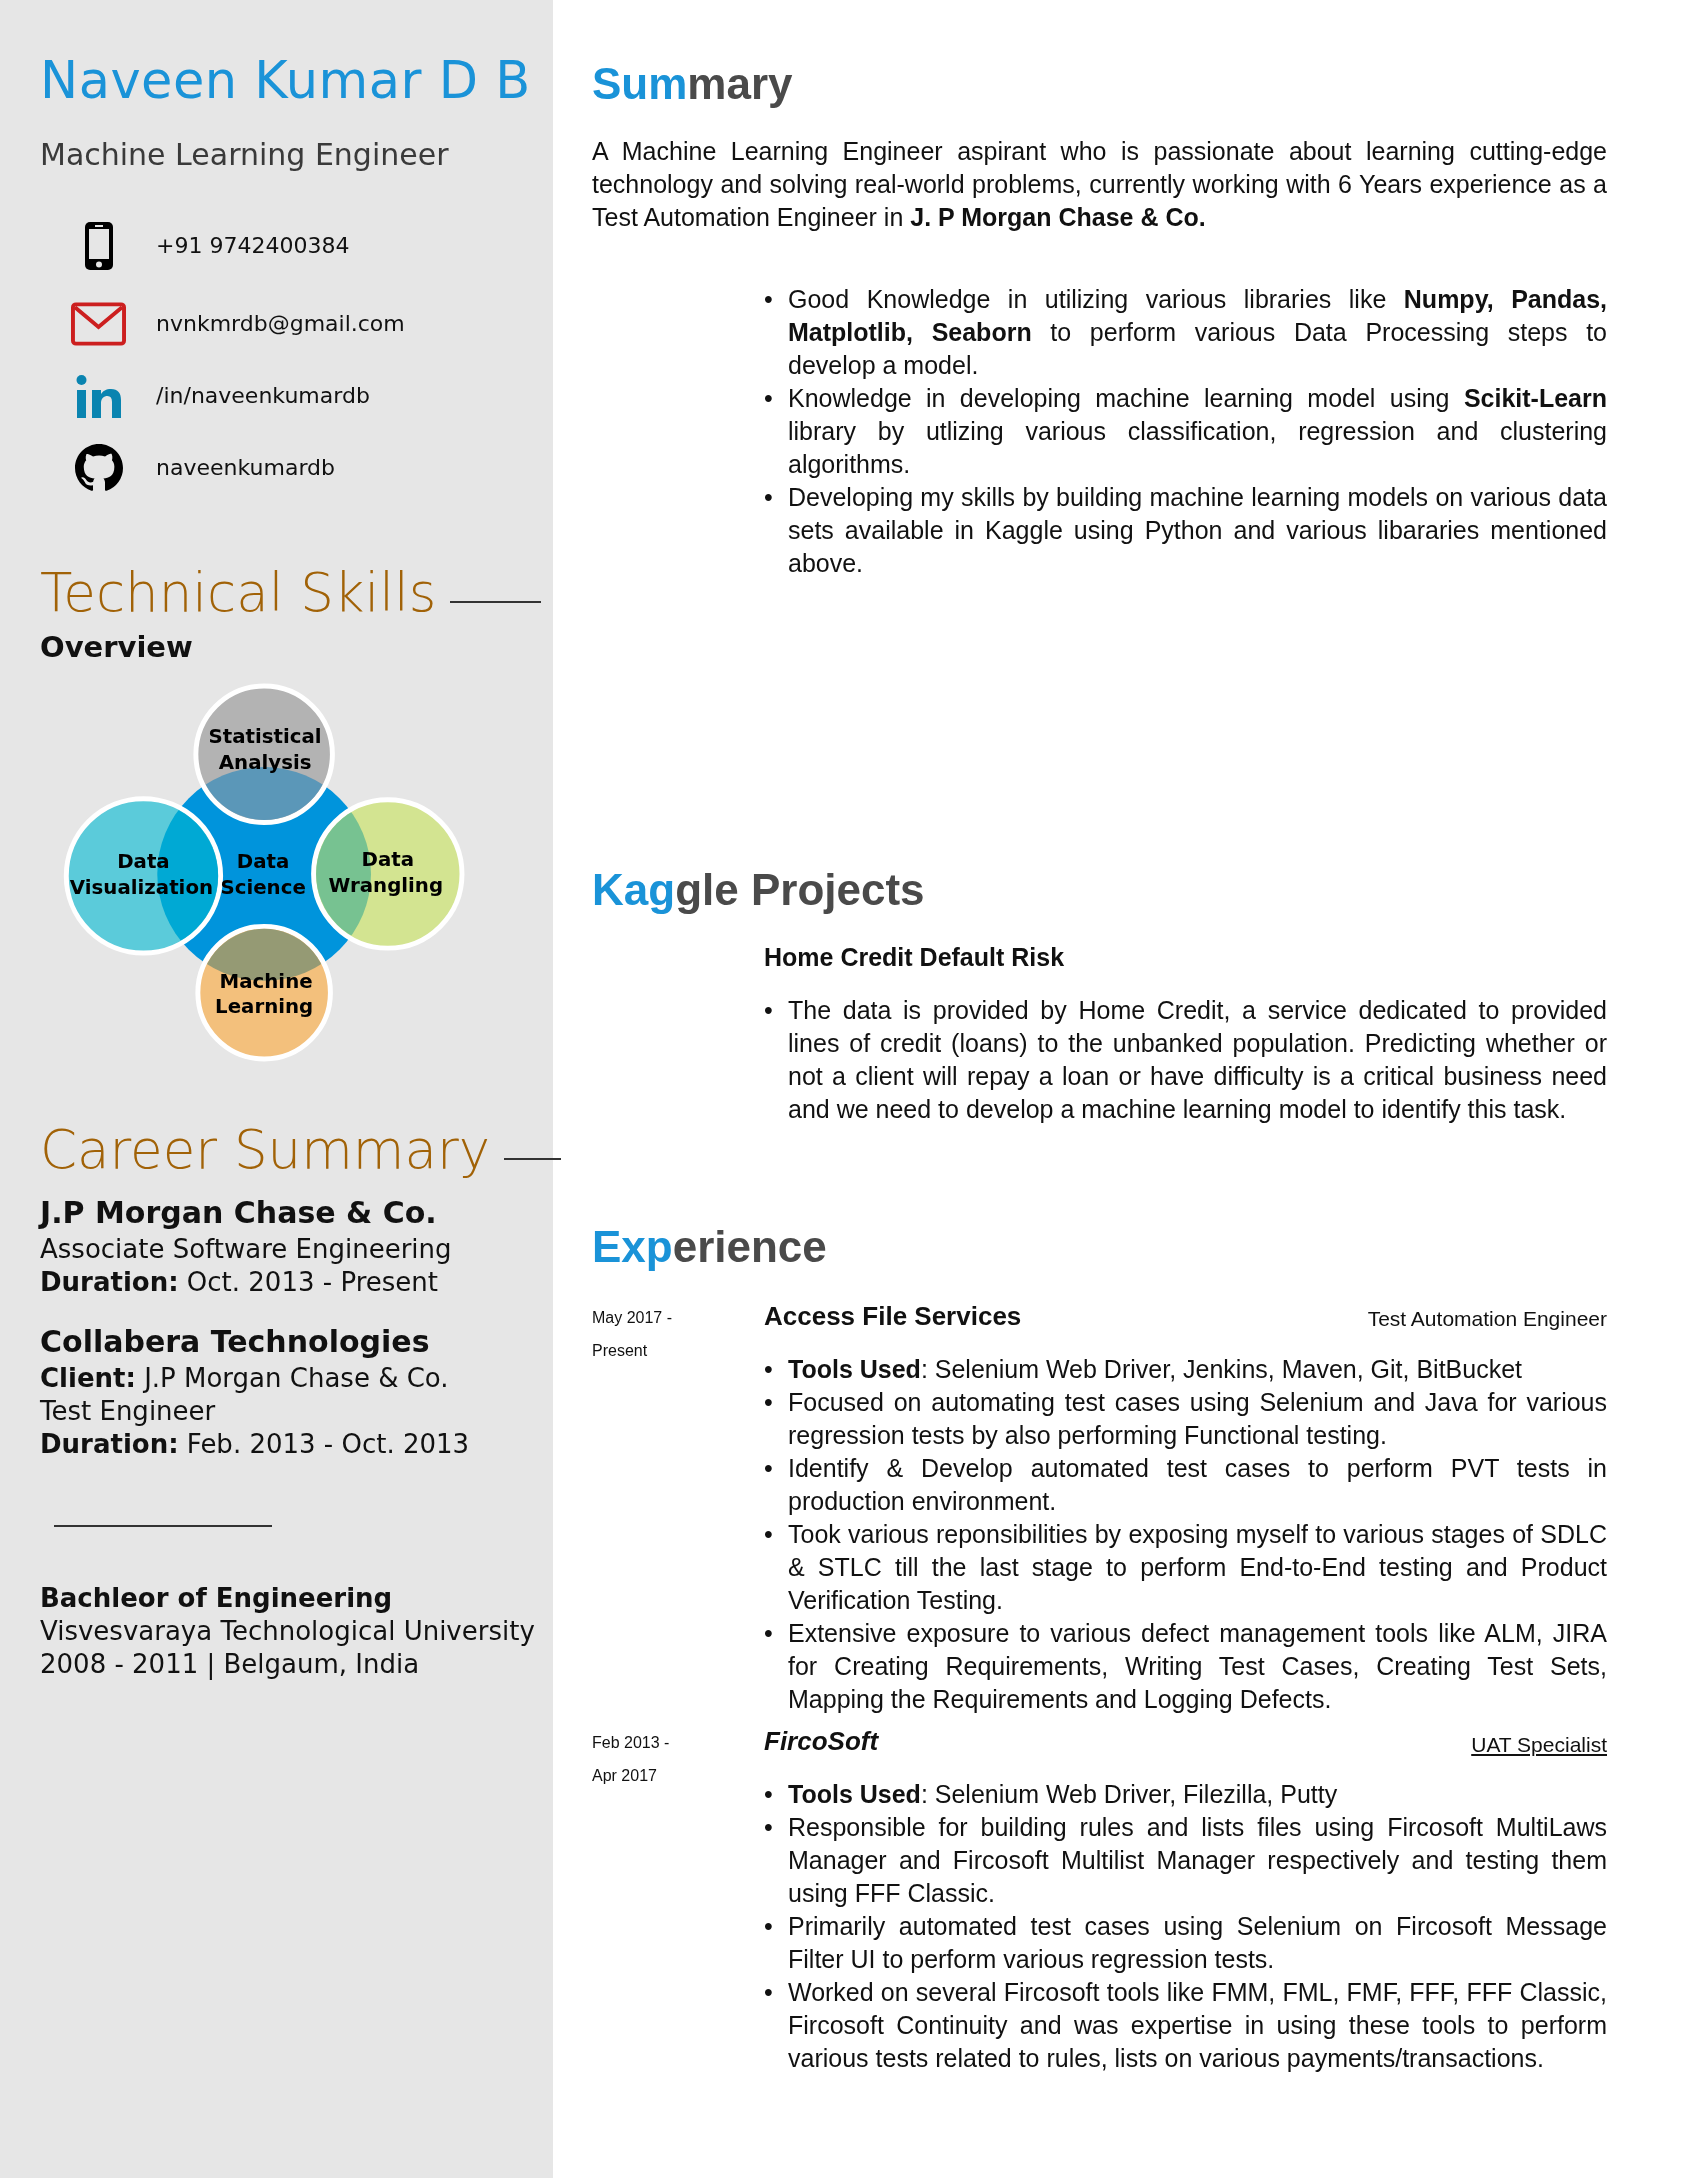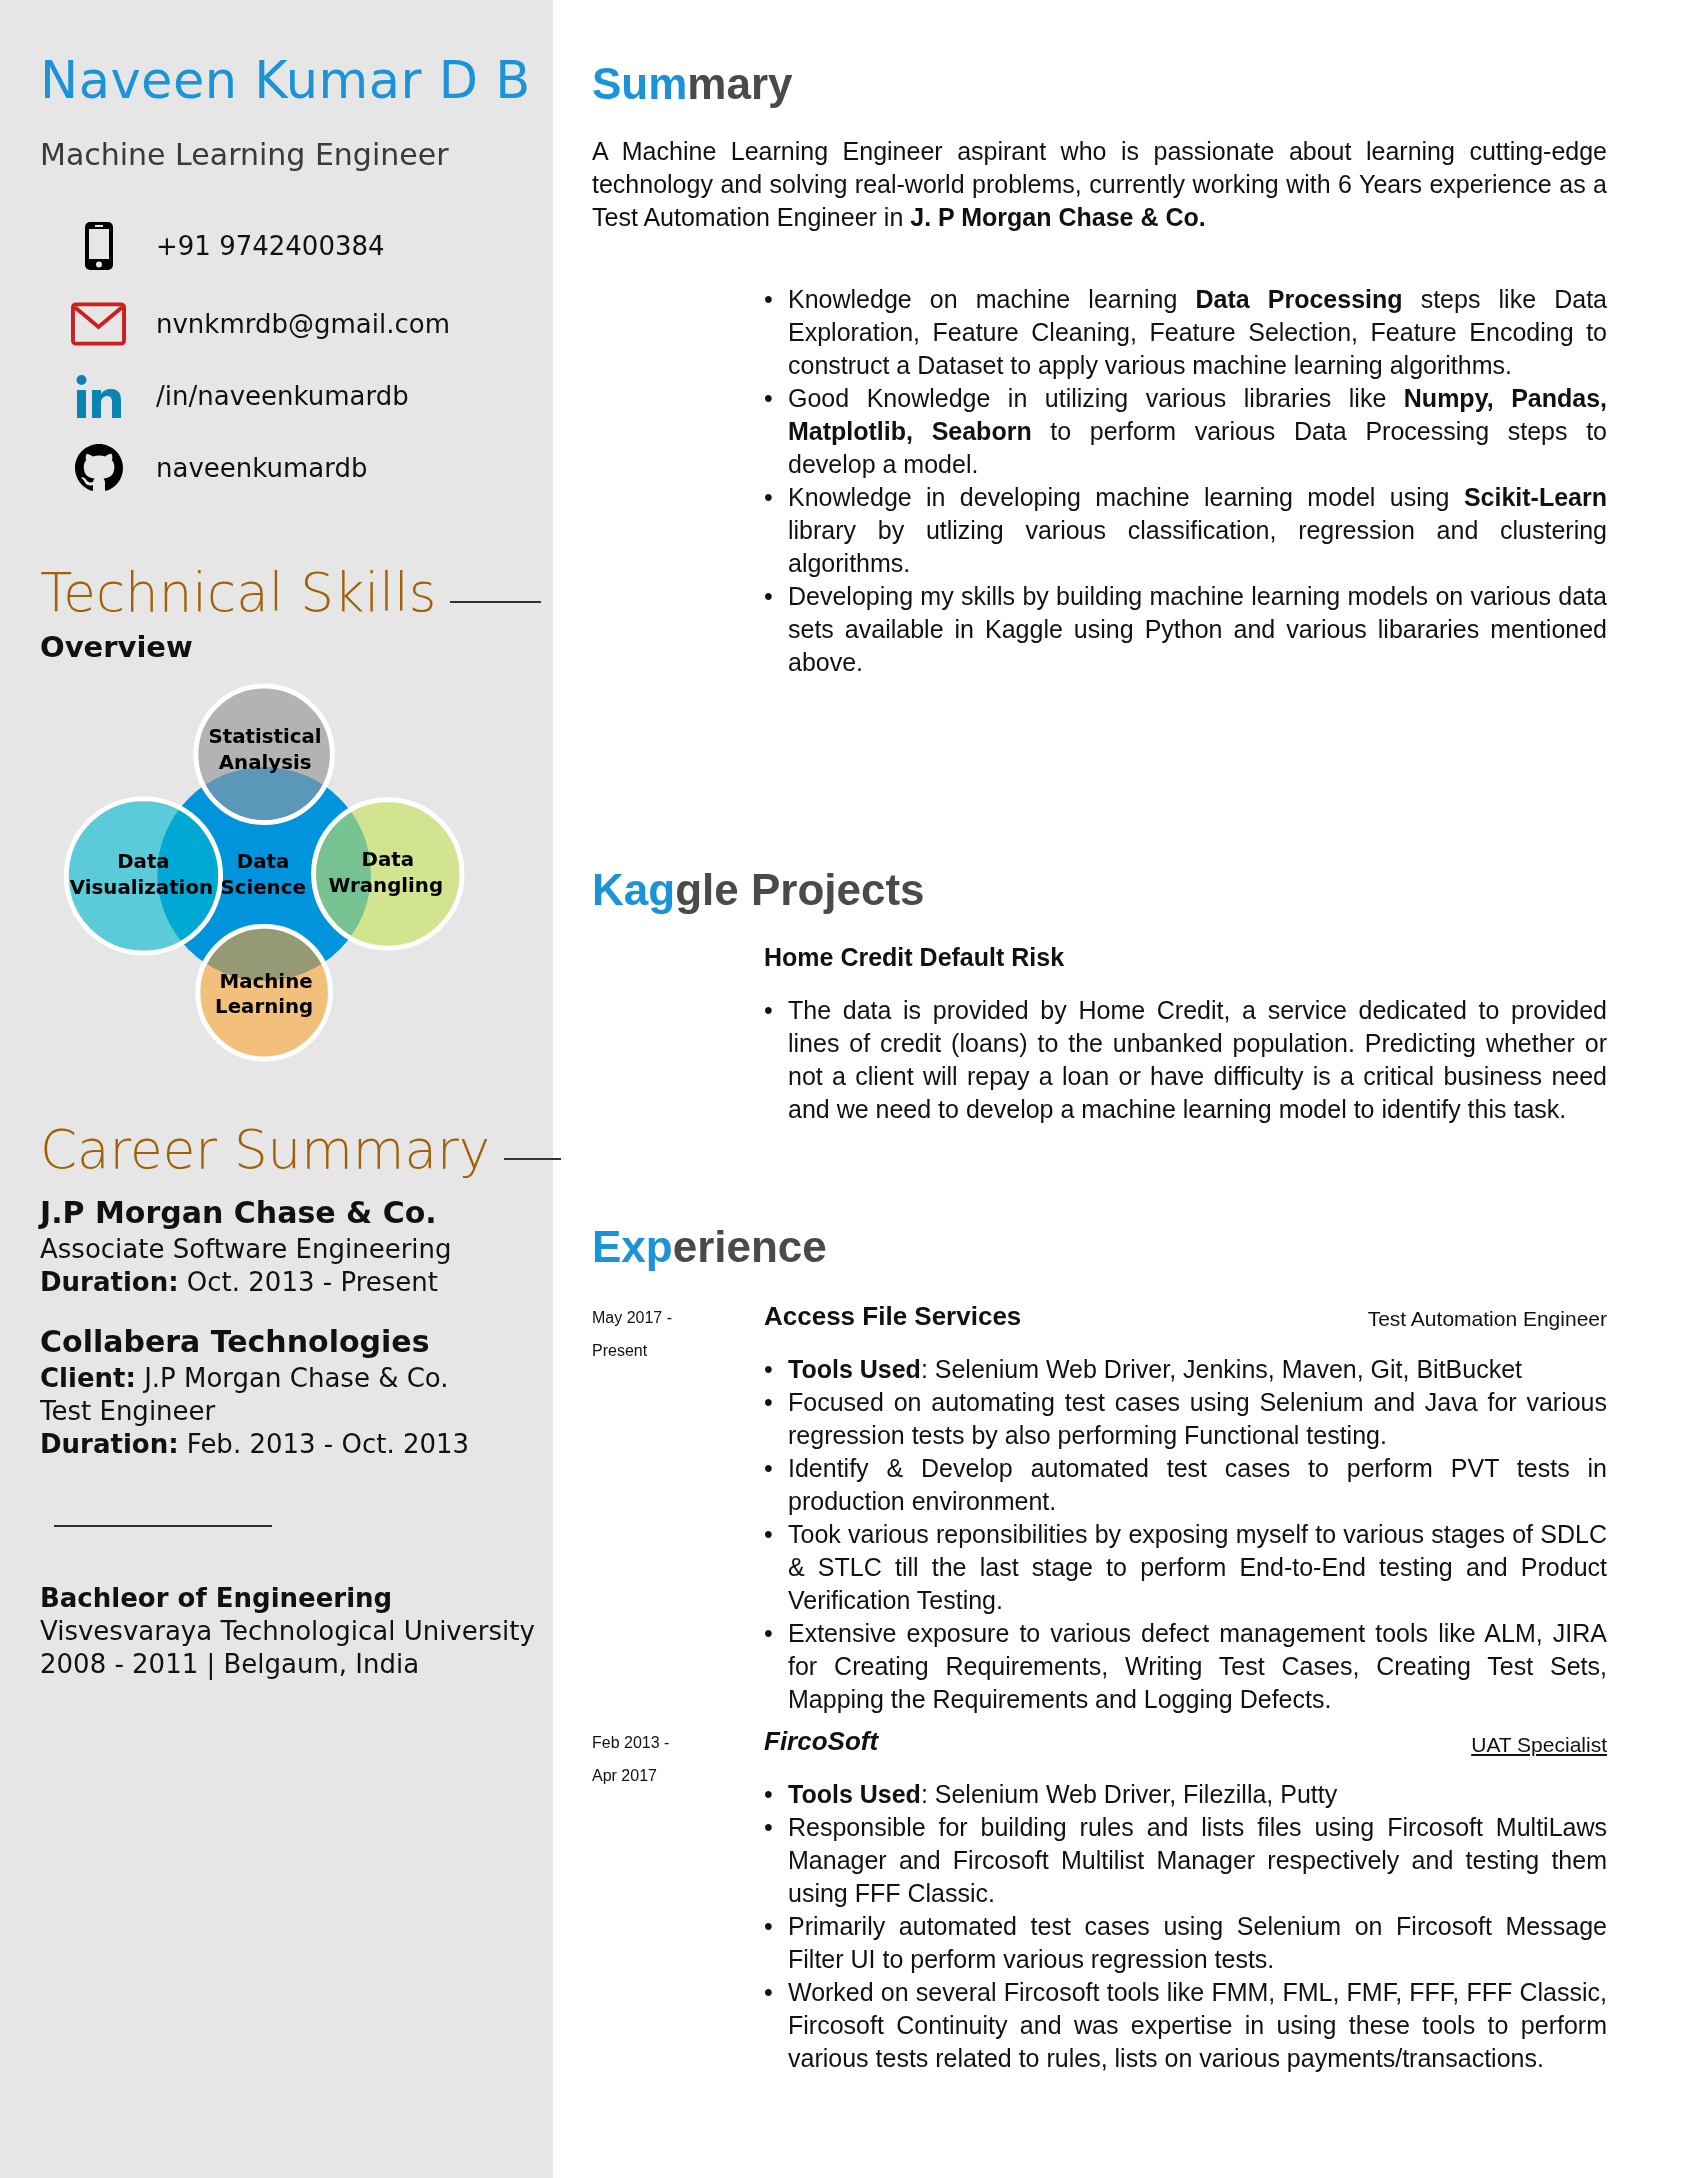--- a/index.html
+++ b/index.html
@@ -5,21 +5,21 @@
   * { box-sizing: border-box; margin: 0; padding: 0; }
   html, body { width: 1683px; height: 2178px; background: #ffffff; }
   body { position: relative; font-family: "DejaVu Sans", sans-serif; color: #111; overflow: hidden; }
 
   .sidebar { position: absolute; left: 0; top: 0; width: 553px; height: 2178px; background: #e6e6e6; }
   .name { position: absolute; left: 40px; top: 51px; font-size: 51px; color: #1a93d8; font-family: "DejaVu Sans", sans-serif; letter-spacing: 0.5px; }
   .role { position: absolute; left: 40px; top: 137px; font-size: 30px; color: #3a3a3a; }
 
   .contact { position: absolute; left: 69px; display: flex; align-items: center; }
   .contact .ic { width: 59px; height: 55px; display: flex; align-items: center; justify-content: center; }
-  .contact .txt { position: absolute; left: 87px; font-size: 26px; color: #111; white-space: nowrap; }
+  .contact .txt { position: absolute; left: 87px; font-size: 22px; color: #111; white-space: nowrap; }
 
   .side-h { position: absolute; left: 40px; font-size: 53px; color: #a16207; font-family: "DejaVu Sans", sans-serif; font-weight: 300; white-space: nowrap; display: flex; align-items: center; }
   .side-h .rule { display: inline-block; height: 2px; background: #333; margin-left: 14px; margin-top: 18px; }
   .overview { position: absolute; left: 40px; top: 630px; font-size: 29px; font-weight: bold; }
 
   .venn { position: absolute; left: 0; top: 0; }
 
   .job { position: absolute; left: 40px; font-size: 26px; line-height: 33px; color: #111; }
   .job .co { font-size: 30px; font-weight: bold; line-height: 40px; }
   .job b { font-weight: bold; }
@@ -150,21 +150,20 @@
 <div class="job" style="top:1582px;">
   <div style="font-weight:bold;">Bachleor of Engineering</div>
   <div>Visvesvaraya Technological University</div>
   <div>2008 - 2011 | Belgaum, India</div>
 </div>
 
 <div class="sec-h" style="top:59px;"><span class="acc">Sum</span><span>mary</span></div>
 <div class="para" style="top:135px;"><span>A Machine Learning Engineer aspirant who is passionate about learning cutting-edge technology and solving real-world problems, currently working with 6 Years experience as a Test Automation Engineer in </span><b>J. P Morgan Chase &amp; Co.</b></div>
 
 <ul class="bl" style="top:283px;">
-  <li><span>Knowledge on machine learning </span><b>Data Processing</b><span> steps like Data Exploration, Feature Cleaning, Feature Selection, Feature Encoding to construct a Dataset to apply various machine learning algorithms.</span></li>
   <li><span>Good Knowledge in utilizing various libraries like </span><b>Numpy, Pandas, Matplotlib, Seaborn</b><span> to perform various Data Processing steps to develop a model.</span></li>
   <li><span>Knowledge in developing machine learning model using </span><b>Scikit-Learn</b><span> library by utlizing various classification, regression and clustering algorithms.</span></li>
   <li><span>Developing my skills by building machine learning models on various data sets available in Kaggle using Python and various libararies mentioned above.</span></li>
 </ul>
 
 <div class="sec-h" style="top:865px;"><span class="acc">Kag</span><span>gle Projects</span></div>
 <div class="proj-title">Home Credit Default Risk</div>
 <ul class="bl" style="top:994px;">
   <li>The data is provided by Home Credit, a service dedicated to provided lines of credit (loans) to the unbanked population. Predicting whether or not a client will repay a loan or have difficulty is a critical business need and we need to develop a machine learning model to identify this task.</li>
 </ul>

